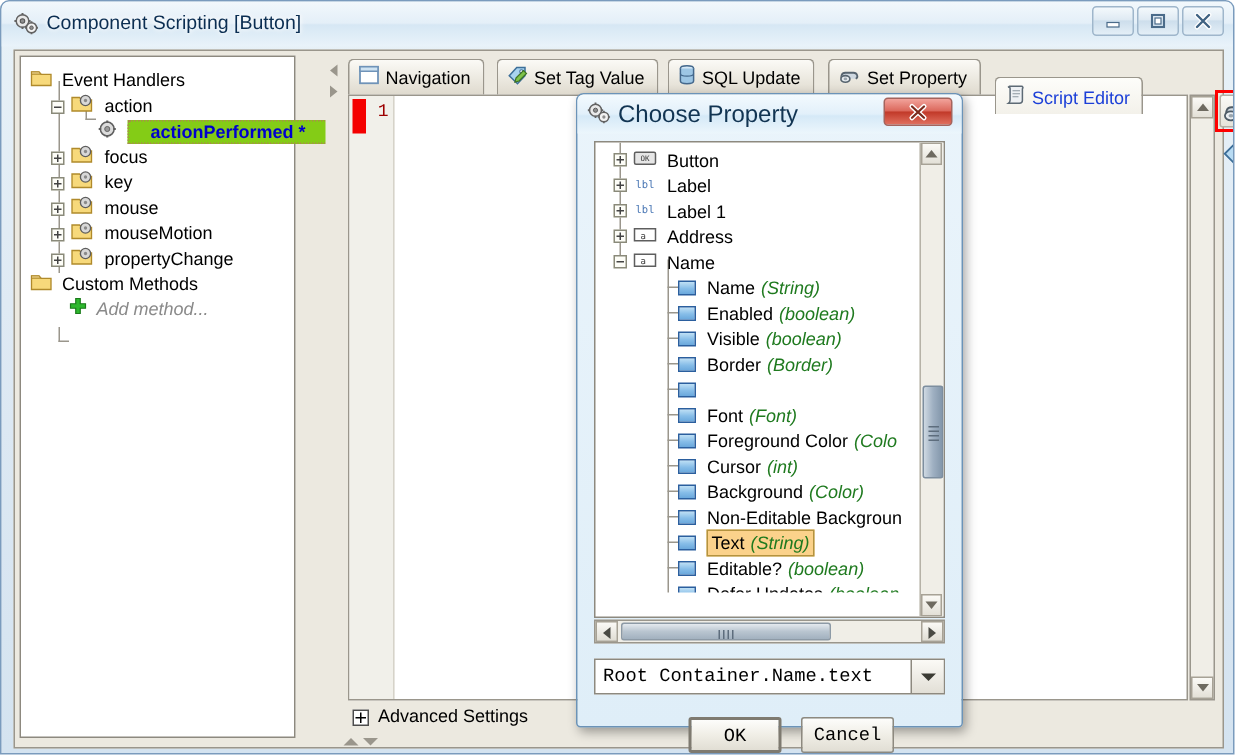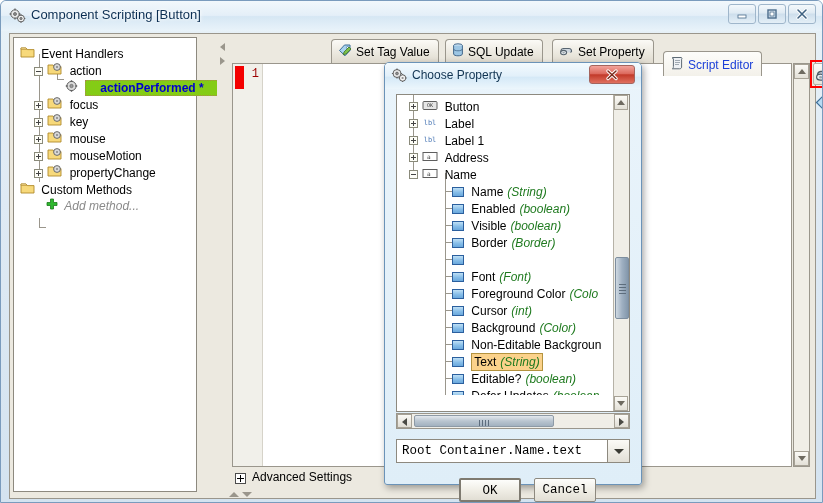--- a/index.html
+++ b/index.html
@@ -290,21 +290,21 @@
   }
   #dlg-title {
     position: absolute; left: 0; top: 0;
     width: 256px; height: 26px;
     background: linear-gradient(to bottom, #f3fafe 0%, #e2f0fa 50%, #d5e9f7 55%, #ecf6fc 100%);
     border-radius: 4px 4px 0 0;
   }
   #dlg-icon { position: absolute; left: 6px; top: 4px; width: 17px; height: 17px; }
   #dlg-title-text {
     position: absolute; left: 27px; top: 5px;
-    font-size: 12px; color: #113452;
+    font-size: 16px; color: #113452;
     white-space: nowrap;
   }
   #dlg-close {
     position: absolute; right: 6px; top: 2px;
     width: 46px; height: 19px;
     border: 1px solid #a4645d;
     border-radius: 3px;
     background: linear-gradient(to bottom, #f2a39b 0%, #dc6a5e 45%, #c23a2a 52%, #e0705f 100%);
     cursor: pointer;
   }
@@ -629,20 +629,28 @@
     </div>
 
     <div id="splitter">
       <div class="split-arrow" id="split-up"></div>
       <div class="split-arrow" id="split-dn"></div>
     </div>
 
     <div id="right-panel">
 
       <div id="tab-strip">
+        <div class="tab" style="left:0px;">
+          <span class="tico">
+            <svg width="14" height="14" viewBox="0 0 14 14">
+              <rect x="1" y="1.5" width="12" height="11" fill="#ffffff" stroke="#6f93b8" stroke-width="1.2"></rect>
+              <rect x="1" y="1.5" width="12" height="3" fill="#cfe3f2" stroke="#6f93b8" stroke-width="1"></rect>
+            </svg>
+          </span><span>Navigation</span>
+        </div>
 
         <div class="tab" style="left:99px;">
           <span class="tico">
             <svg width="14" height="14" viewBox="0 0 14 14">
               <path d="M1.5 7.5 L6.5 2 L12 2 L12 7.5 L7 12.8 Z" fill="#a9d3ef" stroke="#3d6f99" stroke-width="1"></path>
               <circle cx="9.6" cy="4.6" r="1.1" fill="#ffffff" stroke="#3d6f99" stroke-width="0.7"></circle>
               <path d="M6 9 L11 4 L13 6 L8 11 L5.3 11.7 Z" fill="#7ec24a" stroke="#3f7322" stroke-width="0.8"></path>
             </svg>
           </span><span>Set Tag Value</span>
         </div>

